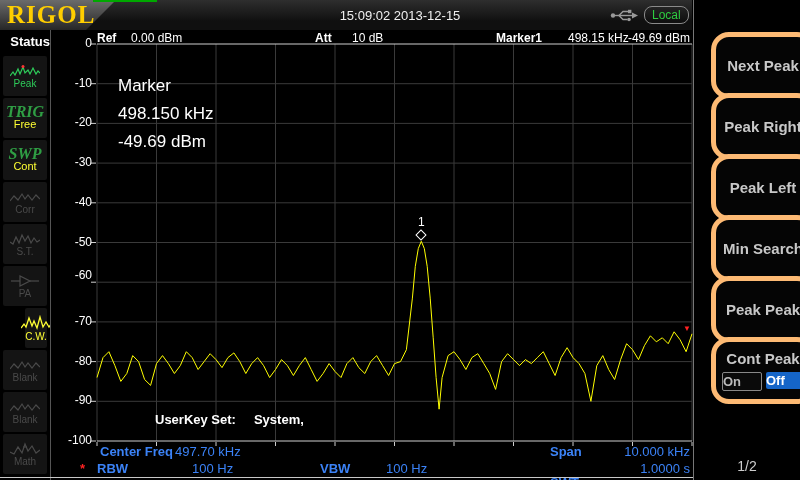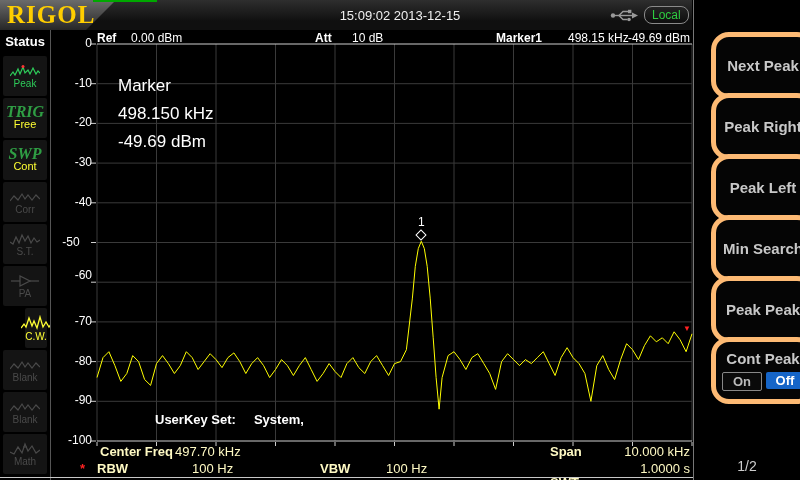--- a/index.html
+++ b/index.html
@@ -18,21 +18,21 @@
   #datetime{position:absolute;left:290px;top:8px;width:220px;text-align:center;
             font-size:13px;color:#f0f0f0;}
   #usb{position:absolute;left:610px;top:9px;color:#9a9a9a;}
   #local-badge{position:absolute;left:644px;top:6px;border:1px solid #8a8a8a;border-radius:8px;
                padding:0 7px;font-size:12px;color:#2ecc40;height:16px;line-height:16px;}
   #menu-title{position:absolute;left:692px;top:7px;width:108px;text-align:center;
               font-weight:bold;font-size:16px;color:#f2f2f2;}
 
   
   #status-col{position:absolute;left:0;top:30px;width:50px;height:450px;background:#000;}
-  #status-title{width:100%;text-align:center;font-weight:bold;font-size:13px;color:#fff;
+  #status-title{width:100%;text-align:right;font-weight:bold;font-size:13px;color:#fff;
                 padding-top:4px;}
   #status-items{position:absolute;left:3px;top:26px;width:44px;display:flex;
                 flex-direction:column;gap:2px;}
   .scell{height:40px;background:#141414;border-radius:2px;display:flex;flex-direction:column;
          align-items:center;justify-content:center;gap:1px;}
   .slbl{font-size:10px;line-height:10px;}
   .wf{display:block;}
   .act-green{color:#2ecc5a;}
   .act-yellow{color:#ffff33;margin-left:22px;}
   .dim{color:#4a4a4a;}
@@ -50,34 +50,34 @@
   .ylbl{position:absolute;left:50px;width:42px;text-align:right;font-size:12px;color:#fff;}
   #marker-readout{position:absolute;left:118px;top:72px;font-size:17px;color:#fff;line-height:28px;}
   #marker-number{position:absolute;font-size:12px;color:#fff;width:8px;text-align:center;}
   #marker-diamond{position:absolute;width:6px;height:6px;border:1px solid #fff;
                   transform:rotate(45deg);background:transparent;}
   #sweep-caret{position:absolute;font-size:8px;color:#ff2222;line-height:8px;}
   #userkey-msg{position:absolute;left:155px;top:412px;font-size:13px;font-weight:bold;color:#fff;}
   #userkey-msg .val{margin-left:18px;}
 
   
-  .frow{position:absolute;font-size:13px;color:#fef9c3;white-space:nowrap;}
+  .frow{position:absolute;font-size:13px;color:#3b82f6;white-space:nowrap;}
   .r-align{text-align:right;}
   #footer-line{position:absolute;left:0;top:477px;width:694px;height:1px;background:#c8c8c8;}
   #rbw-flag{color:#ff2222;font-weight:bold;}
 
   
   #v-divider-right{position:absolute;left:693px;top:0;width:1px;height:480px;background:#777;}
   #menu-col{position:absolute;left:694px;top:0;width:106px;height:480px;background:#000;}
   .skey{position:absolute;left:5px;width:94px;height:57px;background:#050505;
         border:5px solid #fdba74;border-radius:18px;color:#c8c8c8;font-weight:bold;
         font-size:15px;display:flex;flex-direction:column;align-items:center;
         justify-content:center;cursor:pointer;margin-left:12px;}
   .toggle-row{display:flex;gap:4px;margin-top:5px;}
-  .tgl{width:38px;height:17px;line-height:17px;text-align:center;font-size:13px;
+  .tgl{width:38px;height:17px;line-height:17px;text-align:left;font-size:13px;
        font-weight:bold;border-radius:2px;}
   .tgl-off{background:#1565c8;color:#fff;}
   .tgl-on{border:1px solid #888;color:#bbb;background:#0a0a0a;}
   .submenu-arrow{position:absolute;right:7px;bottom:3px;color:#2a7fff;font-size:11px;}
   #page-ind{position:absolute;left:0;top:458px;width:106px;text-align:center;
             font-size:14px;color:#ccc;}
 </style>
 </head>
 <body>
 
@@ -222,21 +222,21 @@
       <line x1="0" y1="397" x2="595" y2="397" stroke="#cfcfcf" stroke-width="1"></line>
       <line x1="-6" y1="397" x2="-1" y2="397" stroke="#cfcfcf" stroke-width="1"></line>
       <polyline points="0.0,333.5 6.0,313.6 11.9,307.7 17.9,321.6 23.8,337.4 29.8,329.5 35.7,311.6 41.6,317.6 47.6,335.5 53.6,341.4 59.5,319.6 65.5,311.6 71.4,319.6 77.4,329.5 83.3,321.6 89.3,307.7 95.2,313.6 101.1,325.5 107.1,317.6 113.1,309.7 119.0,315.6 125.0,323.6 130.9,313.6 136.9,308.9 142.8,317.6 148.8,329.5 154.7,319.6 160.6,313.6 166.6,321.6 172.6,333.5 178.5,325.5 184.5,315.6 190.4,321.6 196.4,331.5 202.3,321.6 208.3,313.6 214.2,325.5 220.1,337.4 226.1,329.5 232.1,319.6 238.0,327.5 244.0,333.5 249.9,319.6 255.9,313.6 261.8,323.6 267.8,329.5 273.7,317.6 279.6,311.6 285.6,321.6 291.6,331.5 297.5,319.6 303.5,317.6 309.4,305.7 315.4,254.1 318.3,222.3 321.3,204.5 324.3,197.3 327.3,204.5 330.2,222.3 333.2,254.1 336.2,293.8 339.1,333.5 342.1,365.2 345.1,333.5 351.1,311.6 357.0,307.7 363.0,315.6 368.9,325.5 374.9,313.6 380.8,309.7 386.8,319.6 392.7,329.5 398.6,345.4 404.6,317.6 410.6,309.7 416.5,315.6 422.5,321.6 428.4,315.6 434.4,319.6 440.3,313.6 446.3,307.7 452.2,319.6 458.1,331.5 464.1,313.6 470.1,303.7 476.0,313.6 482.0,319.6 487.9,329.5 493.9,357.3 499.8,321.6 505.8,311.6 511.7,325.5 517.6,335.5 523.6,315.6 529.6,299.7 535.5,305.7 541.5,315.6 547.4,301.7 553.4,291.8 559.3,297.8 565.3,293.8 571.2,299.7 577.1,287.8 583.1,295.8 589.1,307.7 595.0,289.8" fill="none" stroke="#ffff00" stroke-width="1"></polyline>
     </svg>
   <div id="y-labels">
       <div class="ylbl" style="top: 36px;">0</div>
       <div class="ylbl" style="top: 75.7px;">-10</div>
       <div class="ylbl" style="top: 115.4px;">-20</div>
       <div class="ylbl" style="top: 155.1px;">-30</div>
       <div class="ylbl" style="top: 194.8px;">-40</div>
-      <div class="ylbl" style="top: 234.5px; text-align: center;">-50</div>
+      <div class="ylbl" style="top: 234.5px;">-50</div>
       <div class="ylbl" style="top: 268px;">-60</div>
       <div class="ylbl" style="top: 313.9px;">-70</div>
       <div class="ylbl" style="top: 353.6px;">-80</div>
       <div class="ylbl" style="top: 393.3px;">-90</div>
       <div class="ylbl" style="top: 433px;">-100</div>
     </div>
 
   <div id="marker-readout">
     <div>Marker</div>
     <div>498.150 kHz</div>

